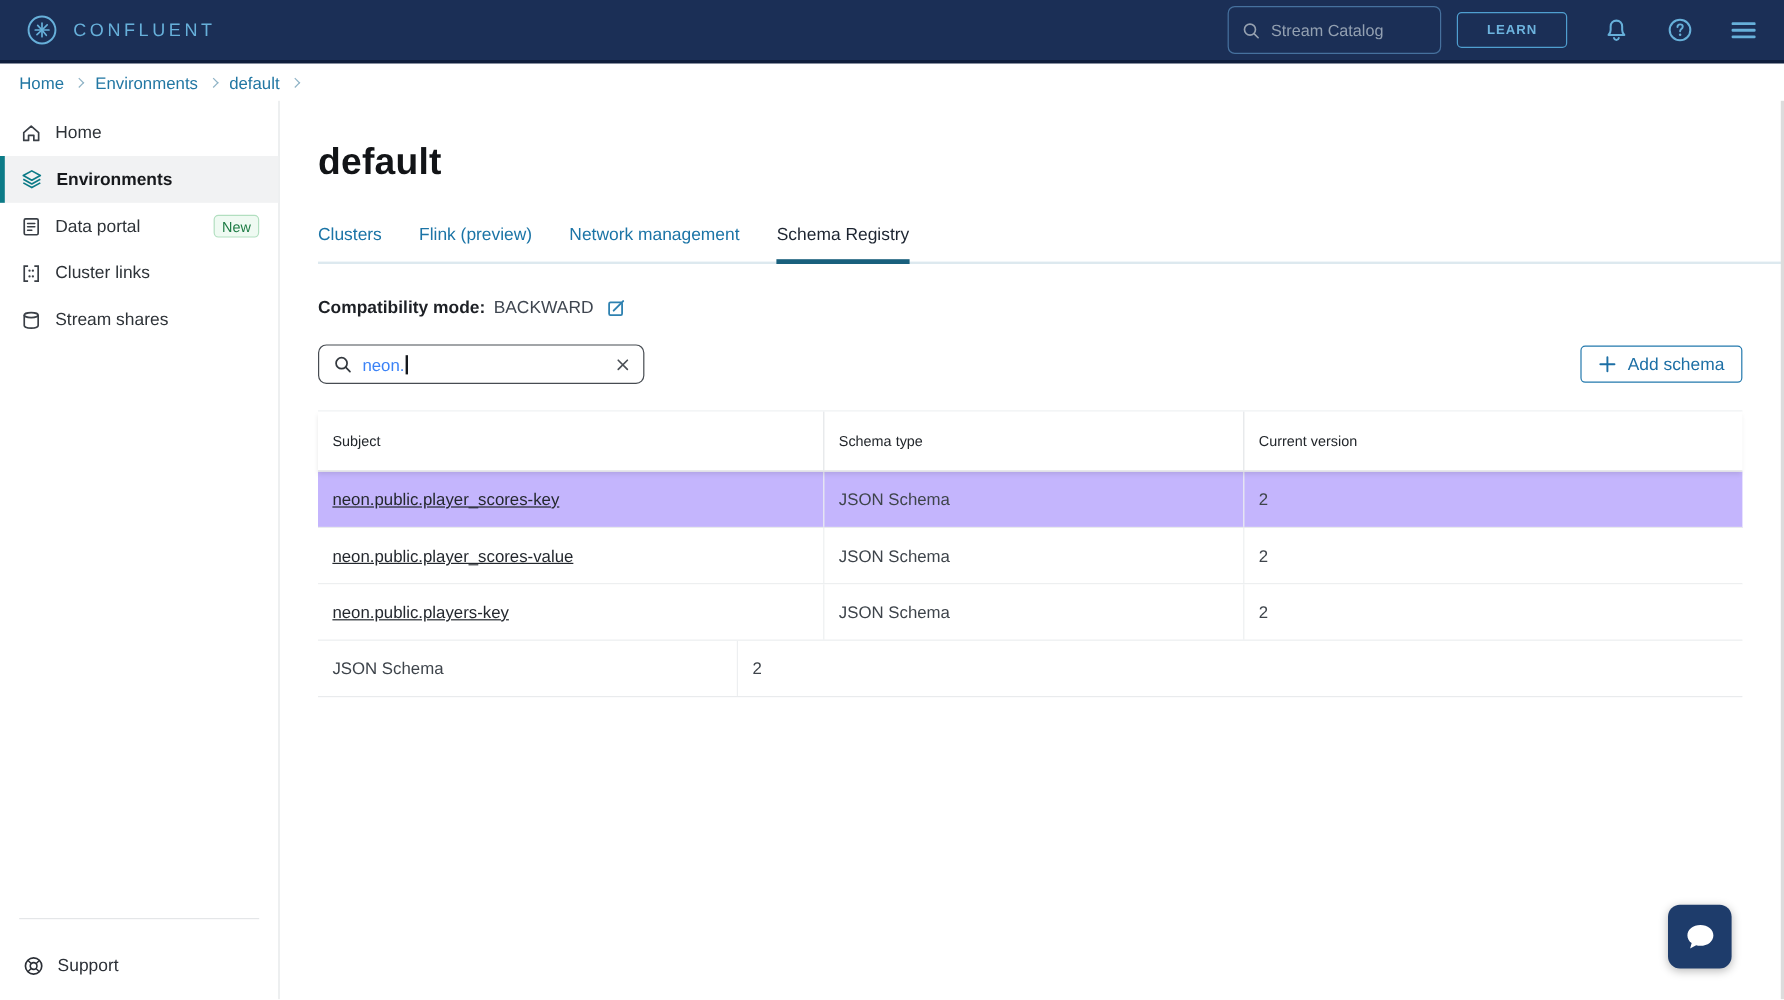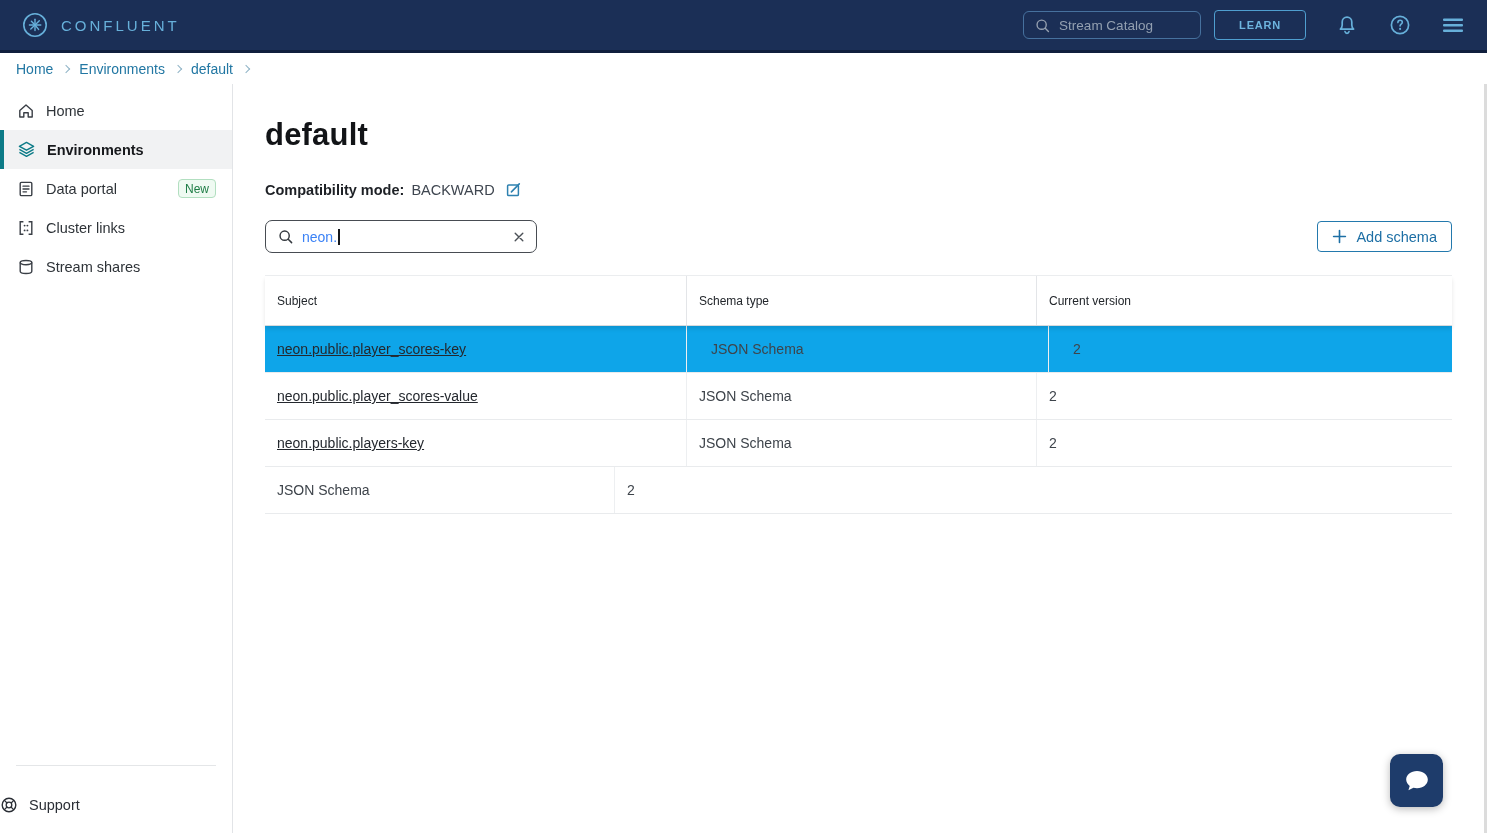--- a/index.html
+++ b/index.html
@@ -5,42 +5,42 @@
   * { margin:0; padding:0; box-sizing:border-box; }
   html,body { background:#fff; }
   body { font-family:"Liberation Sans", sans-serif; }
   .screen { position:relative; width:1487px; height:833px; background:#fff; overflow:hidden; }
 
   
   .navbar { display:flex; align-items:center; height:53px; background:#1b2f56; border-bottom:3px solid #101f3d; padding:0 22px 0 20px; }
   .brand { display:flex; align-items:center; gap:11px; }
   .brand-text { color:#67b0da; font-size:15px; letter-spacing:3px; font-weight:500; }
   .nav-right { margin-left:auto; display:flex; align-items:center; }
-  .nav-search { display:flex; align-items:center; gap:8px; width:178px; height:28px; border:1px solid #46719e; border-radius:6px; padding:11px 10px; background:transparent; }
+  .nav-search { display:flex; align-items:center; gap:8px; width:178px; height:40px; border:1px solid #46719e; border-radius:6px; padding:11px 10px; background:transparent; }
   .nav-search input { flex:1; min-width:0; background:transparent; border:none; outline:none; color:#cdd6e0; font-size:13.5px; font-family:"Liberation Sans", sans-serif; }
   .nav-search input::placeholder { color:#93a0b1; }
   .learn-btn { margin-left:13px; height:30px; padding:0 24px; border:1px solid #4f9fd0; border-radius:4px; background:transparent; color:#6db4de; font-size:11px; font-weight:bold; letter-spacing:0.8px; font-family:Liberation Sans, sans-serif; cursor:pointer; }
   .nav-icon-btn { background:none; border:none; cursor:pointer; margin-left:29px; display:flex; align-items:center; }
 
   
   .breadcrumb { display:flex; align-items:center; height:31px; padding-left:16px; gap:10px; background:#fff; }
   .crumb { color:#2277a3; font-size:14px; text-decoration:none; cursor:pointer; }
   .crumb-sep { width:6px; height:6px; border-top:1.6px solid #8fb3c6; border-right:1.6px solid #8fb3c6; transform:rotate(45deg); margin-top:1px; }
 
   
   .body-wrap { display:flex; height:749px; }
   .sidebar { position:relative; width:233px; border-right:1px solid #e2e4e7; padding-top:7px; flex-shrink:0; }
   .side-item { position:relative; display:flex; align-items:center; height:39px; padding-left:17px; gap:11px; cursor:pointer; }
   .side-item .lbl { font-size:14.5px; color:#2e3338; }
   .side-item.active { background:#f1f2f3; }
   .side-item.active::before { content:''; position:absolute; left:0; top:0; bottom:0; width:4px; background:#0c7b87; }
   .side-item.active .lbl { font-weight:bold; color:#17191c; }
   .badge-new { margin-left:auto; margin-right:16px; font-size:12px; color:#1e7c45; background:#effaf2; border:1px solid #b2dfc0; border-radius:4px; padding:1.5px 6px; }
   .side-divider { position:absolute; left:16px; right:16px; bottom:67px; height:1px; background:#e4e6e8; }
-  .side-support { position:absolute; left:0; right:0; bottom:12px; display:flex; align-items:center; height:32px; padding-left:0; gap:11px; cursor:pointer; }
+  .side-support { position:absolute; left:0; right:0; bottom:12px; display:flex; align-items:center; height:32px; padding-left:19px; gap:11px; cursor:pointer; }
   .side-support .lbl { font-size:14.5px; color:#2b2f36; }
 
   
   .main { flex:1; padding:0 35px 0 32px; position:relative; min-width:0; }
   .page-title { margin-top:33px; font-size:31px; font-weight:bold; color:#121417; letter-spacing:0.2px; }
   .tabs { display:flex; margin-top:35px; margin-right:-33px; border-bottom:2px solid #dde9ef; }
   .tab { position:relative; margin-right:31px; padding-bottom:14px; font-size:14.5px; color:#1b74a6; cursor:pointer; }
   .tab.active { color:#1c2430; font-weight:500; }
   .tab.active::after { content:''; position:absolute; left:0; right:0; bottom:-2px; height:4px; background:#19607d; }
 
@@ -54,21 +54,21 @@
   .subject-search .txt { font-size:14px; color:#3b82f6; margin-left:8px; }
   .caret { display:inline-block; width:1.5px; height:16px; background:#15181c; margin-left:1px; }
   .clear-btn { margin-left:auto; background:none; border:none; cursor:pointer; display:flex; align-items:center; }
   .add-btn { margin-left:auto; display:flex; align-items:center; gap:9px; height:31px; padding:0 14px; background:#fff; border:1px solid #2379ad; border-radius:4px; color:#1d6fa5; font-size:14.5px; font-family:"Liberation Sans", sans-serif; cursor:pointer; }
 
   
   .table { margin-top:22px; border-top:1px solid #eceef0; }
   .thead { position:relative; z-index:2; display:flex; height:50px; background:#fff; border-bottom:1px solid #d7dadd; box-shadow:0 3px 4px rgba(0,0,0,0.10); }
   .th { display:flex; align-items:center; padding-left:12px; font-size:12px; color:#22262b; }
   .tr { display:flex; height:47px; border-bottom:1px solid #e9ebed; background:#fff; cursor:pointer; }
-  .tr.highlight { background:#0ea5e9;gap:12px; }
+  .tr.highlight { background:#c4b5fd; }
   .td { display:flex; align-items:center; padding-left:12px; font-size:14px; color:#3e444b; }
   .c1 { width:422px; border-right:1px solid #e3e5e8; }
   .c2 { width:350px; border-right:1px solid #e3e5e8; }
   .c3 { flex:1; }
   .tr .c1, .tr .c2 { border-right-color:#edeff1; }
   .subject-link { color:#24282e; text-decoration:underline; cursor:pointer; }
 
   
   .chat-fab { position:absolute; left:1390px; top:754px; width:53px; height:53px; background:#1e3c6b; border:none; border-radius:10px; display:flex; align-items:center; justify-content:center; cursor:pointer; box-shadow:0 2px 8px rgba(0,0,0,0.28); }
   .scroll-strip { position:absolute; right:0; top:84px; bottom:0; width:3px; background:#dcdcdc; }
@@ -218,20 +218,26 @@
             <path d="M4.2 4.2 L7 7 M14 4.2 L11.2 7 M4.2 13.8 L7 11 M13.8 13.8 L11 11" stroke="#2b2f36" stroke-width="1.2"></path>
           </svg>
         </span>
         <span class="lbl">Support</span>
       </div>
     </div>
 
     <div class="main">
       <h1 class="page-title">default</h1>
 
+      <div class="tabs">
+        <div class="tab">Clusters</div>
+        <div class="tab">Flink (preview)</div>
+        <div class="tab">Network management</div>
+        <div class="tab active">Schema Registry</div>
+      </div>
 
       <div class="compat-row">
         <span class="compat-label">Compatibility mode:</span>
         <span class="compat-value">BACKWARD</span>
         <button class="edit-btn">
           <span style="display:flex;">
             <svg width="17" height="17" viewBox="0 0 17 17">
               <rect x="2.6" y="4" width="10.8" height="10.6" rx="1.1" fill="none" stroke="#2e81b0" stroke-width="1.5"></rect>
               <path d="M6.4 10.9 L14.3 2.9" stroke="#2e81b0" stroke-width="1.6" stroke-linecap="round"></path>
             </svg>

